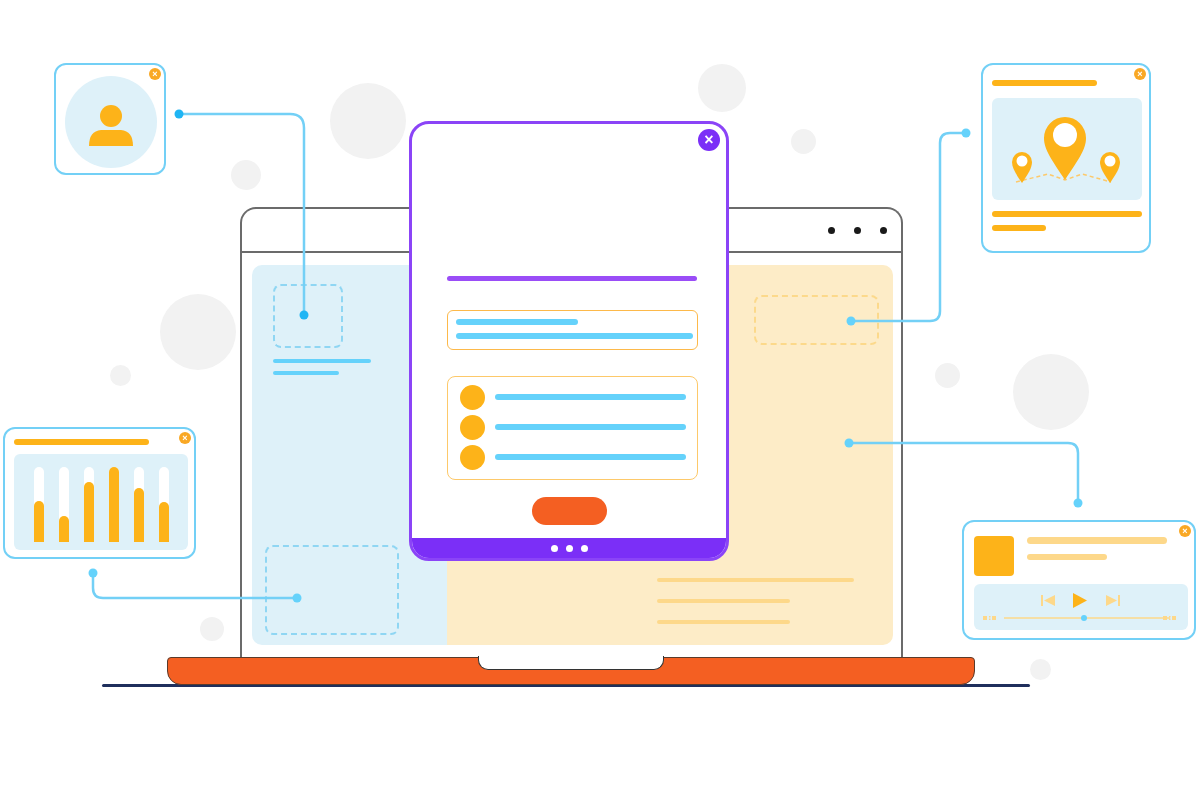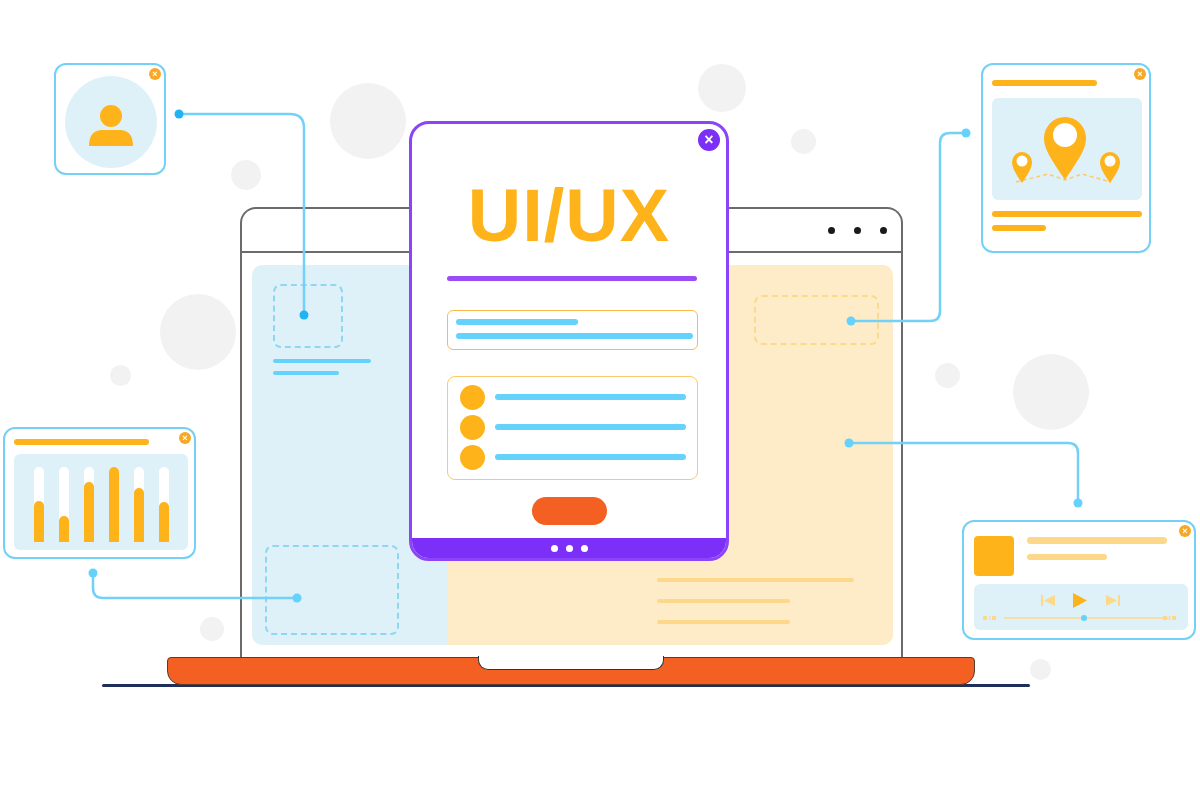--- a/index.html
+++ b/index.html
@@ -101,21 +101,20 @@
     <circle cx="297" cy="598" r="4.5"></circle>
     <circle cx="851" cy="321" r="4.5"></circle>
     <circle cx="966" cy="133" r="4.5"></circle>
     <circle cx="849" cy="443" r="4.5"></circle>
     <circle cx="1078" cy="503" r="4.5"></circle>
   </g>
 </svg>
 
 <div class="abs popup">
   <div class="abs popup-close">×</div>
-  <div class="popup-title">UI/UX</div>
   <div class="abs popup-divider"></div>
   <div class="abs form-box">
     <div class="line-blue" style="left:8px;top:8px;width:122px;"></div>
     <div class="line-blue" style="left:8px;top:22px;width:237px;"></div>
   </div>
   <div class="abs list-box">
     <div class="list-dot" style="left:12px;top:8px;"></div>
     <div class="line-blue" style="left:47px;top:17px;width:191px;"></div>
     <div class="list-dot" style="left:12px;top:38px;"></div>
     <div class="line-blue" style="left:47px;top:47px;width:191px;"></div>

